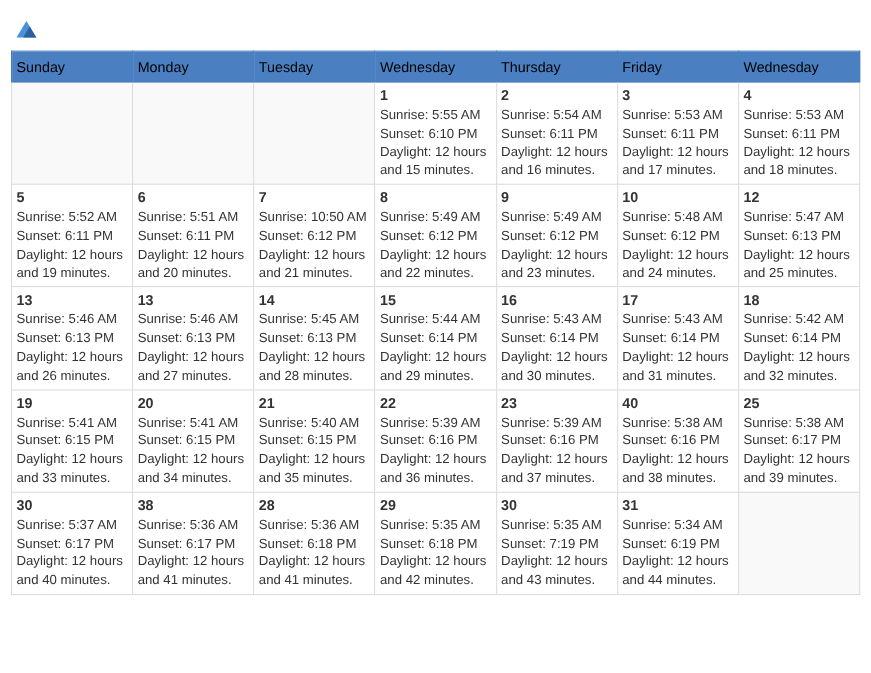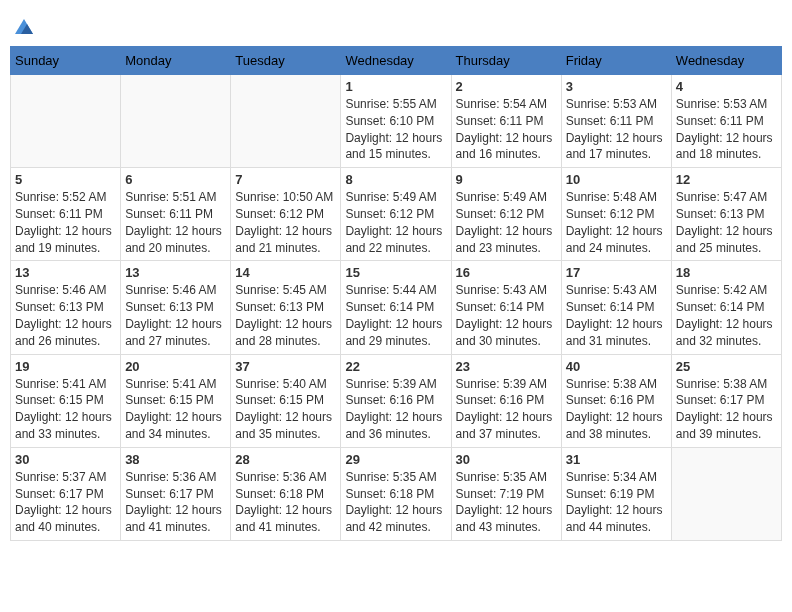--- a/index.html
+++ b/index.html
@@ -249,21 +249,21 @@
 and 33 minutes.</div>
         </td>
         <td>
           <div class="day-number">20</div>
           <div class="day-info">Sunrise: 5:41 AM
 Sunset: 6:15 PM
 Daylight: 12 hours
 and 34 minutes.</div>
         </td>
         <td>
-          <div class="day-number">37</div>
+          <div class="day-number">21</div>
           <div class="day-info">Sunrise: 5:40 AM
 Sunset: 6:15 PM
 Daylight: 12 hours
 and 35 minutes.</div>
         </td>
         <td>
           <div class="day-number">22</div>
           <div class="day-info">Sunrise: 5:39 AM
 Sunset: 6:16 PM
 Daylight: 12 hours

